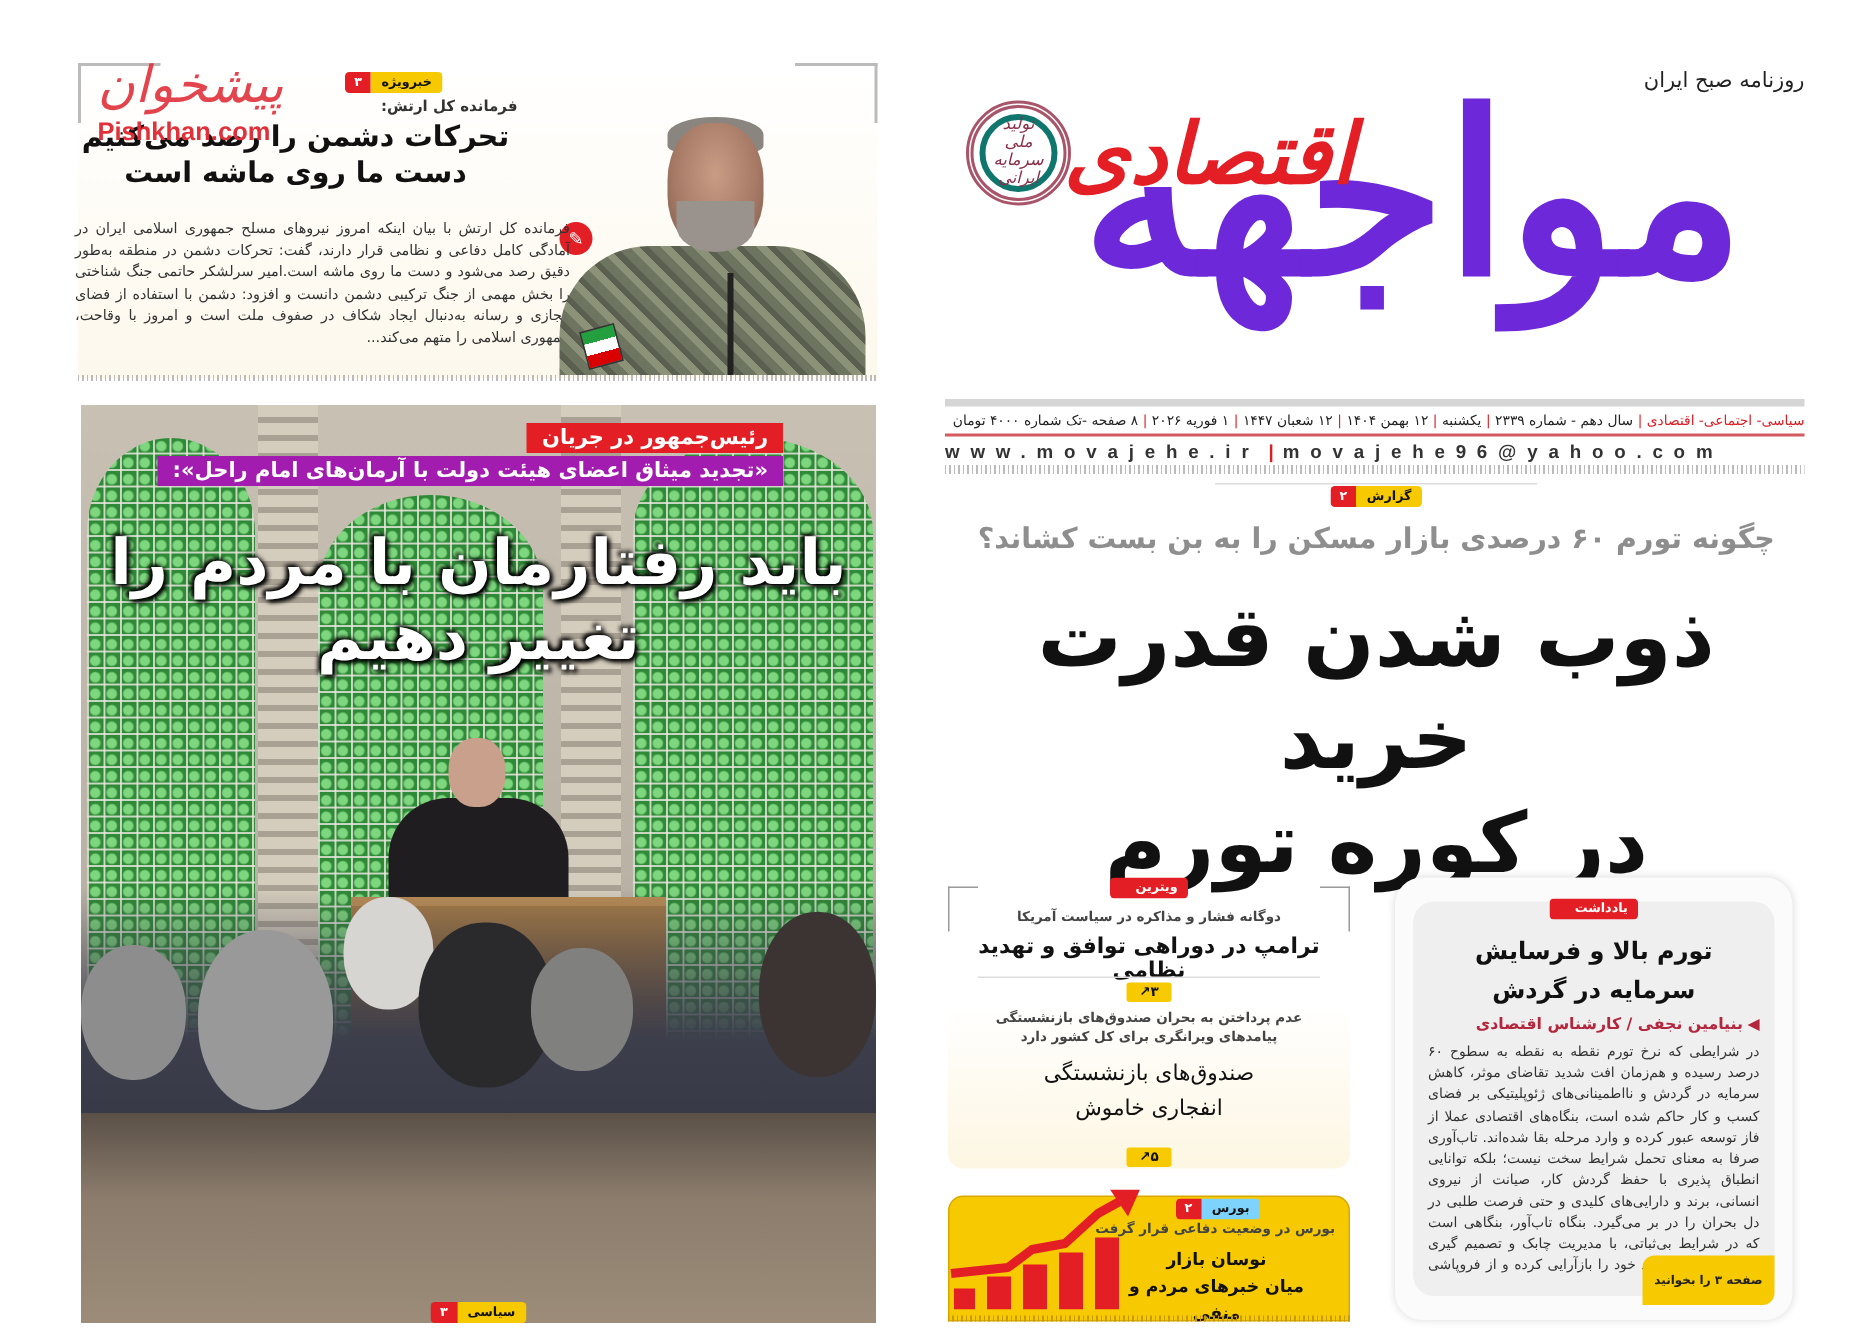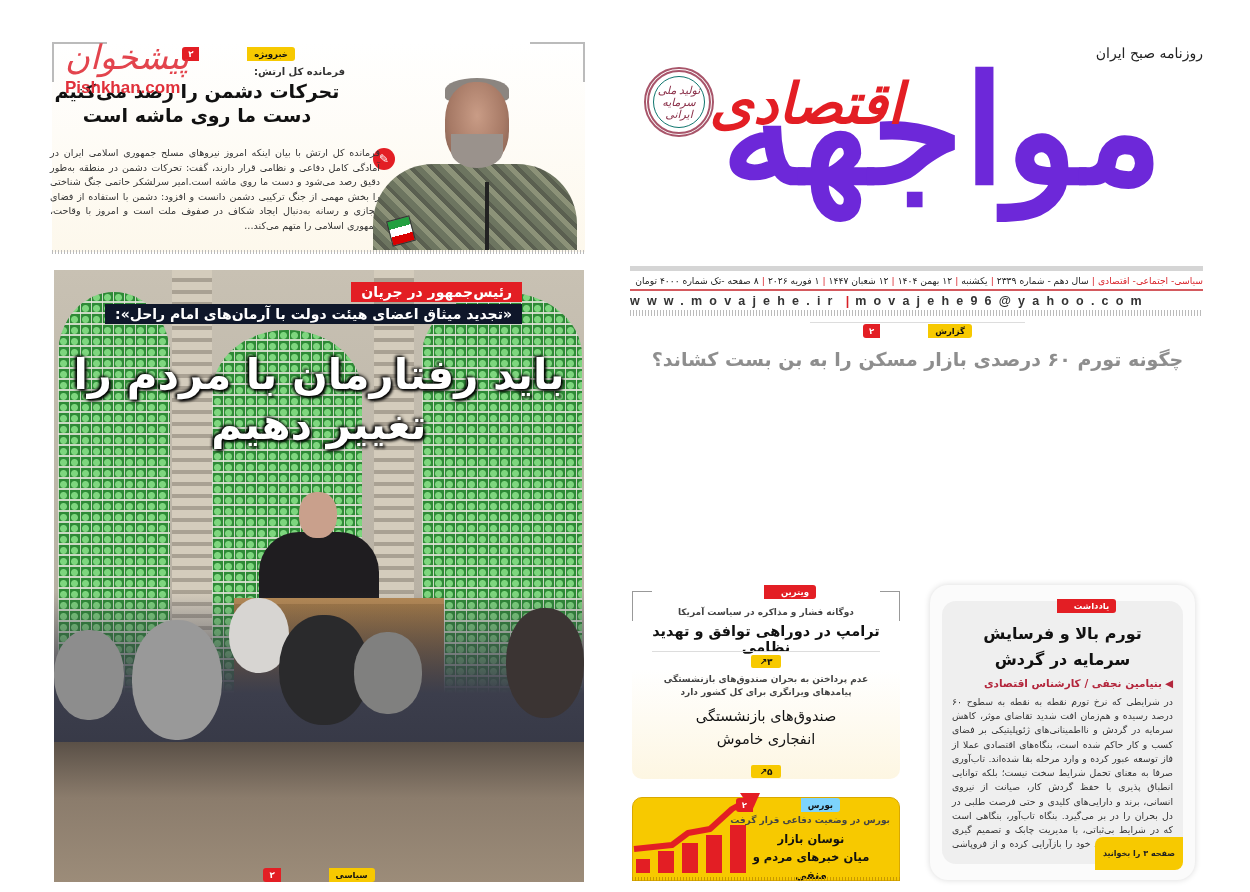--- a/index.html
+++ b/index.html
@@ -12,34 +12,34 @@
   .watermark { left: 65px; top: 40px; width: 120px; direction: ltr; text-align: left; z-index: 20; }
   .wm-fa { font-family: "DejaVu Serif", serif; color: #e0303a; font-size: 34px; font-style: italic; line-height: 1; display:block; text-align:center; opacity: .9; }
   .wm-en { font-family: "Liberation Sans", sans-serif; color: #e0303a; font-size: 17px; font-weight: bold; display:block; margin-top: 4px; }
 
   
   .masthead { left: 628px; top: 35px; width: 575px; height: 232px; }
   .tagline { right: 0; top: 10px; font-family: "DejaVu Serif", serif; font-size: 14px; color: #222; }
   .logo-main { right: 40px; top: 20px; font-family: "DejaVu Serif", serif; font-size: 150px; line-height: 1; font-weight: bold; color: #6d28d9; letter-spacing: -4px; }
   .logo-sub { right: 300px; top: 40px; font-family: "DejaVu Serif", serif; font-size: 56px; line-height: 1; font-weight: bold; color: #e31e24; font-style: italic; }
   .seal { left: 16px; top: 32px; width: 70px; height: 70px; border-radius: 50%; background: #ffffff; border: 5px double #a8556a; display: flex; align-items: center; justify-content: center; }
-  .seal-inner { width: 52px; height: 52px; border-radius: 50%; border: 1px solid #0f766e; display:flex; align-items:center; justify-content:center; font-family:Liberation Serif, serif; font-size: 11px; color:#8a2f48; text-align:center; line-height: 1.1; font-style: italic; }
+  .seal-inner { width: 52px; height: 52px; border-radius: 50%; border: 4px solid #0f766e; display:flex; align-items:center; justify-content:center; font-family:Liberation Mono, monospace; font-size: 11px; color:#8a2f48; text-align:center; line-height: 1.1; font-style: italic; }
 
   .info-bar { left: 630px; top: 266px; width: 573px; height: 56px; }
   .info-top-rule { height: 5px; background: #d5d5d5; }
   .info-line { font-size: 9.2px; color: #222; padding: 4px 0 3px; border-bottom: 2px solid #d45a5f; white-space: nowrap; overflow: hidden; display: flex; gap: 0; }
   .info-line .cat { color: #d81f26; }
   .info-line .sep { color: #d81f26; padding: 0 3px; }
   .web-line { direction: ltr; font-family: "Liberation Sans", sans-serif; font-weight: bold; font-size: 12.5px; color: #333; letter-spacing: 7.2px; padding: 3px 0 2px; white-space: nowrap; }
   .web-line .pipe { color: #d81f26; letter-spacing: 0; padding: 0 6px; }
   .ticks { height: 6px; background: repeating-linear-gradient(90deg, #bbb 0 1px, transparent 1px 3px); }
 
   
   .tag { display: inline-flex; align-items: stretch; height: 14px; font-size: 8.5px; font-weight: bold; border-radius: 3px; overflow: hidden; direction: rtl; }
-  .tag .t-label { background: #f7c900; color: #111; padding: 0 7px; display: flex; align-items: center; margin-left: 48px; }
+  .tag .t-label { background: #f7c900; color: #111; padding: 0 7px; display: flex; align-items: center; }
   .tag .t-num { background: #e31e24; color: #fff; padding: 0 6px; display: flex; align-items: center; }
   .tag.red-only .t-label { background: #e31e24; color: #fff; padding-left: 17px; }
 
   
   .lead { left: 630px; top: 322px; width: 575px; height: 230px; text-align: center; }
   .lead .tag-wrap { position: absolute; top: 2px; left: 0; right: 0; display: flex; justify-content: center; }
   .lead .tag-line { position: absolute; top: 0; left: 180px; right: 180px; height: 1px; background: #ddd; }
   .lead-kicker { position: absolute; top: 26px; left: 0; right: 0; font-size: 19px; font-weight: bold; color: #8e8e8e; }
   .lead-title { position: absolute; top: 70px; left: 0; right: 0; font-size: 56px; font-weight: 900; line-height: 1.22; color: #111; font-family: "DejaVu Sans", sans-serif; }
 
@@ -83,21 +83,21 @@
   .bp-h { position:absolute; border-radius: 48%; }
   .bp-h1 { left: 0; top: 360px; width: 70px; height: 90px; background: #8d8d8d; }
   .bp-h2 { left: 78px; top: 350px; width: 90px; height: 120px; background: #999; }
   .bp-h3 { left: 175px; top: 328px; width: 60px; height: 75px; background: #d7d5d2; }
   .bp-h4 { left: 225px; top: 345px; width: 90px; height: 110px; background: #2a2a2c; }
   .bp-h5 { left: 300px; top: 362px; width: 68px; height: 82px; background: #80807f; }
   .bp-h6 { left: 452px; top: 338px; width: 78px; height: 110px; background: #3b3433; }
   .bp-seats { position:absolute; left: 0; right: 0; bottom: 0; height: 140px; background: linear-gradient(180deg, #5a5047 0%, #8b7c6c 40%, #9c8c79 100%); }
 
   .bp-redbar { position:absolute; right: 62px; top: 12px; background: #e31e24; color: #fff; font-weight: bold; font-size: 14px; padding: 2px 10px; }
-  .bp-redbar2 { position:absolute; right: 62px; top: 34px; background: #0f172a; color: #fff; font-weight: bold; font-size: 14px; padding: 2px 10px; }
+  .bp-redbar2 { position:absolute; right: 62px; top: 34px; background: #a21caf; color: #fff; font-weight: bold; font-size: 14px; padding: 2px 10px; }
   .bp-title { position:absolute; left: 0; right: 0; top: 80px; text-align: center; color: #fff; font-size: 42px; font-weight: 900; line-height: 1.2; text-shadow: 0 0 4px #000, 2px 2px 3px #000, -2px -1px 3px #000; }
   .bp-tag { position:absolute; left: 0; right: 0; bottom: 0; display:flex; justify-content:center; }
 
   
   .editorial { left: 930px; top: 585px; width: 265px; height: 295px; border-radius: 18px; background: #fbfbfb; box-shadow: 0 0 6px rgba(0,0,0,.15); }
   .editorial .inner { position: absolute; left: 12px; right: 12px; top: 16px; bottom: 16px; background: #efefef; border-radius: 14px; }
   .editorial .tag-wrap { position:absolute; top: -2px; left: 0; right: 0; display: flex; justify-content: center; }
   .ed-title { position:absolute; top: 20px; left: 0; right: 0; text-align: center; font-size: 16px; font-weight: bold; line-height: 1.6; color: #111; }
   .ed-author { position:absolute; top: 76px; right: 10px; font-size: 10.5px; font-weight: bold; color: #b3263c; }
   .ed-author .bullet { color: #b3263c; margin-left: 3px; }
@@ -170,20 +170,24 @@
 
 <div class="abs lead">
   <div class="tag-line"></div>
   <div class="tag-wrap">
     <span class="tag">
       <span class="t-label">گزارش</span>
       <span class="t-num">۲</span>
     </span>
   </div>
   <div class="lead-kicker">چگونه تورم ۶۰ درصدی بازار مسکن را به بن بست کشاند؟</div>
+  <div class="lead-title">
+    <div>ذوب شدن قدرت خرید</div>
+    <div>در کوره تورم</div>
+  </div>
 </div>
 
 <div class="abs topnews">
   <div class="corner-l"></div>
   <div class="corner-r"></div>
   <div class="tag-wrap">
     <span class="tag">
       <span class="t-label">خبرویژه</span>
       <span class="t-num">۳</span>
     </span>

